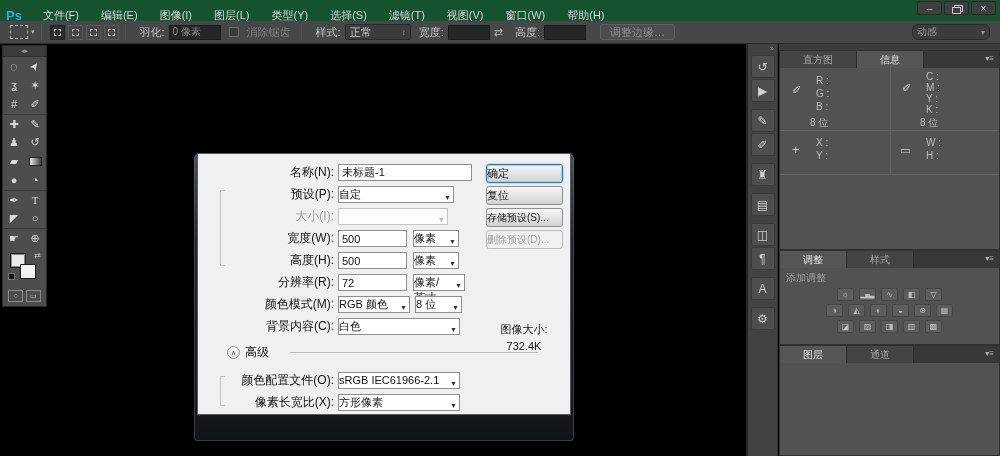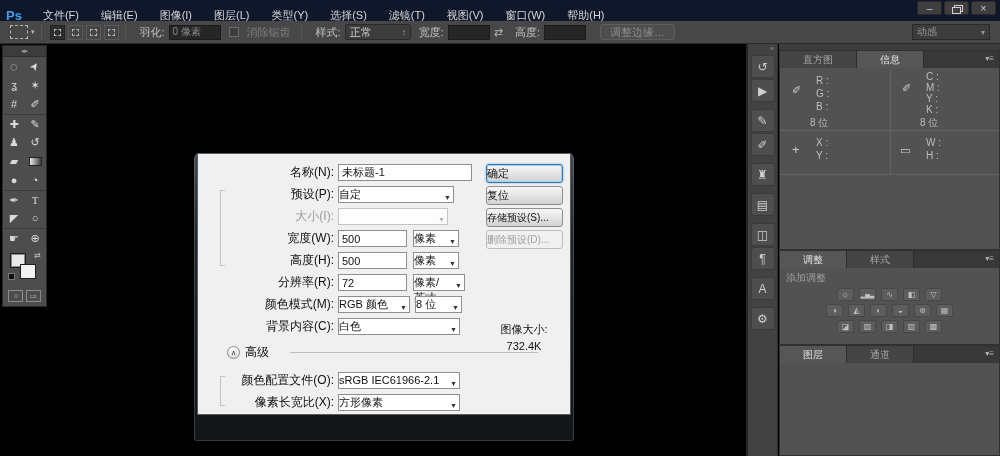--- a/index.html
+++ b/index.html
@@ -1,21 +1,21 @@
 <!DOCTYPE html>
 <html><head>
 <meta charset="utf-8">
 <style>
   * { margin:0; padding:0; box-sizing:border-box; }
   html,body { width:1000px; height:456px; overflow:hidden; background:#262626;
     font-family:"Liberation Sans","DejaVu Sans",sans-serif; }
   #app { position:relative; width:1000px; height:456px; background:#474747; }
 
   
-  .menubar { position:absolute; left:0; top:0; right:0; height:32px; background:#0f172a;
+  .menubar { position:absolute; left:0; top:0; right:0; height:32px; background:#14532d;
     border-bottom:1px solid #2e2e2e; display:flex; align-items:center; }
   .ps-logo { color:#3aa0f0; font-weight:bold; font-size:13px; padding:0 10px 0 6px; }
   .menu-item { color:#d8d8d8; font-size:11px; padding:12px 11px; line-height:19px; cursor:default; }
   .win-controls { position:absolute; right:4px; top:1px; display:flex; }
   .winbtn { width:25px; height:14px; color:#cfcfcf; font-size:10px; text-align:center;
     line-height:13px; background:#3e3e3e; border:1px solid #2a2a2a; margin-left:2px; border-radius:2px; }
   .ico-restore { position:relative; }
   .ico-restore::before { content:""; position:absolute; left:9px; top:3px; width:7px; height:5px; border:1px solid #cfcfcf; }
   .ico-restore::after  { content:""; position:absolute; left:7px; top:5px; width:7px; height:5px; border:1px solid #cfcfcf; background:#3e3e3e; }
 
@@ -35,21 +35,21 @@
     font-size:10px; padding:0 3px; font-family:inherit; }
   .ob-inp.short { width:42px; }
   .ob-check { width:10px; height:10px; border:1px solid #6a6a6a; background:#3d3d3d; margin-left:8px; }
   .ob-dd { width:66px; height:16px; background:#3c3c3c; border:1px solid #2a2a2a; border-radius:2px;
     display:flex; align-items:center; padding:0 4px; color:#cfcfcf; }
   .ob-dd .udarr { margin-left:auto; font-size:8px; color:#9a9a9a; }
   .link-ic { color:#b5b5b5; font-size:11px; margin:0 4px; }
   .refine-btn { height:16px; padding:0 9px; border:1px solid #5f5f5f; border-radius:3px; background:#4d4d4d;
     color:#8d8d8d; line-height:14px; margin-left:14px; }
   .ws-dd { position:absolute; right:10px; top:3px; width:78px; height:16px; background:#3c3c3c;
-    border:1px solid #2a2a2a; border-radius:0; display:flex; align-items:center; padding:0 4px; color:#969696; font-size:10px; }
+    border:1px solid #2a2a2a; border-radius:6px; display:flex; align-items:center; padding:0 4px; color:#969696; font-size:10px; }
   .ws-dd .udarr { margin-left:auto; font-size:8px; }
 
   
   .workarea { position:absolute; left:0; top:44px; right:0; bottom:0; background:#000; }
 
   
   .toolpanel { position:absolute; left:2px; top:1px; width:45px; background:#4d4d4d; border:1px solid #292929; padding-bottom:4px; }
   .tp-head { height:11px; background:#3c3c3c; color:#9b9b9b; font-size:7px; text-align:center; line-height:10px; border-bottom:1px solid #2e2e2e; }
   .tools { display:grid; grid-template-columns:21px 21px; justify-content:center; }
   .tool { height:19px; display:flex; align-items:center; justify-content:center; }

